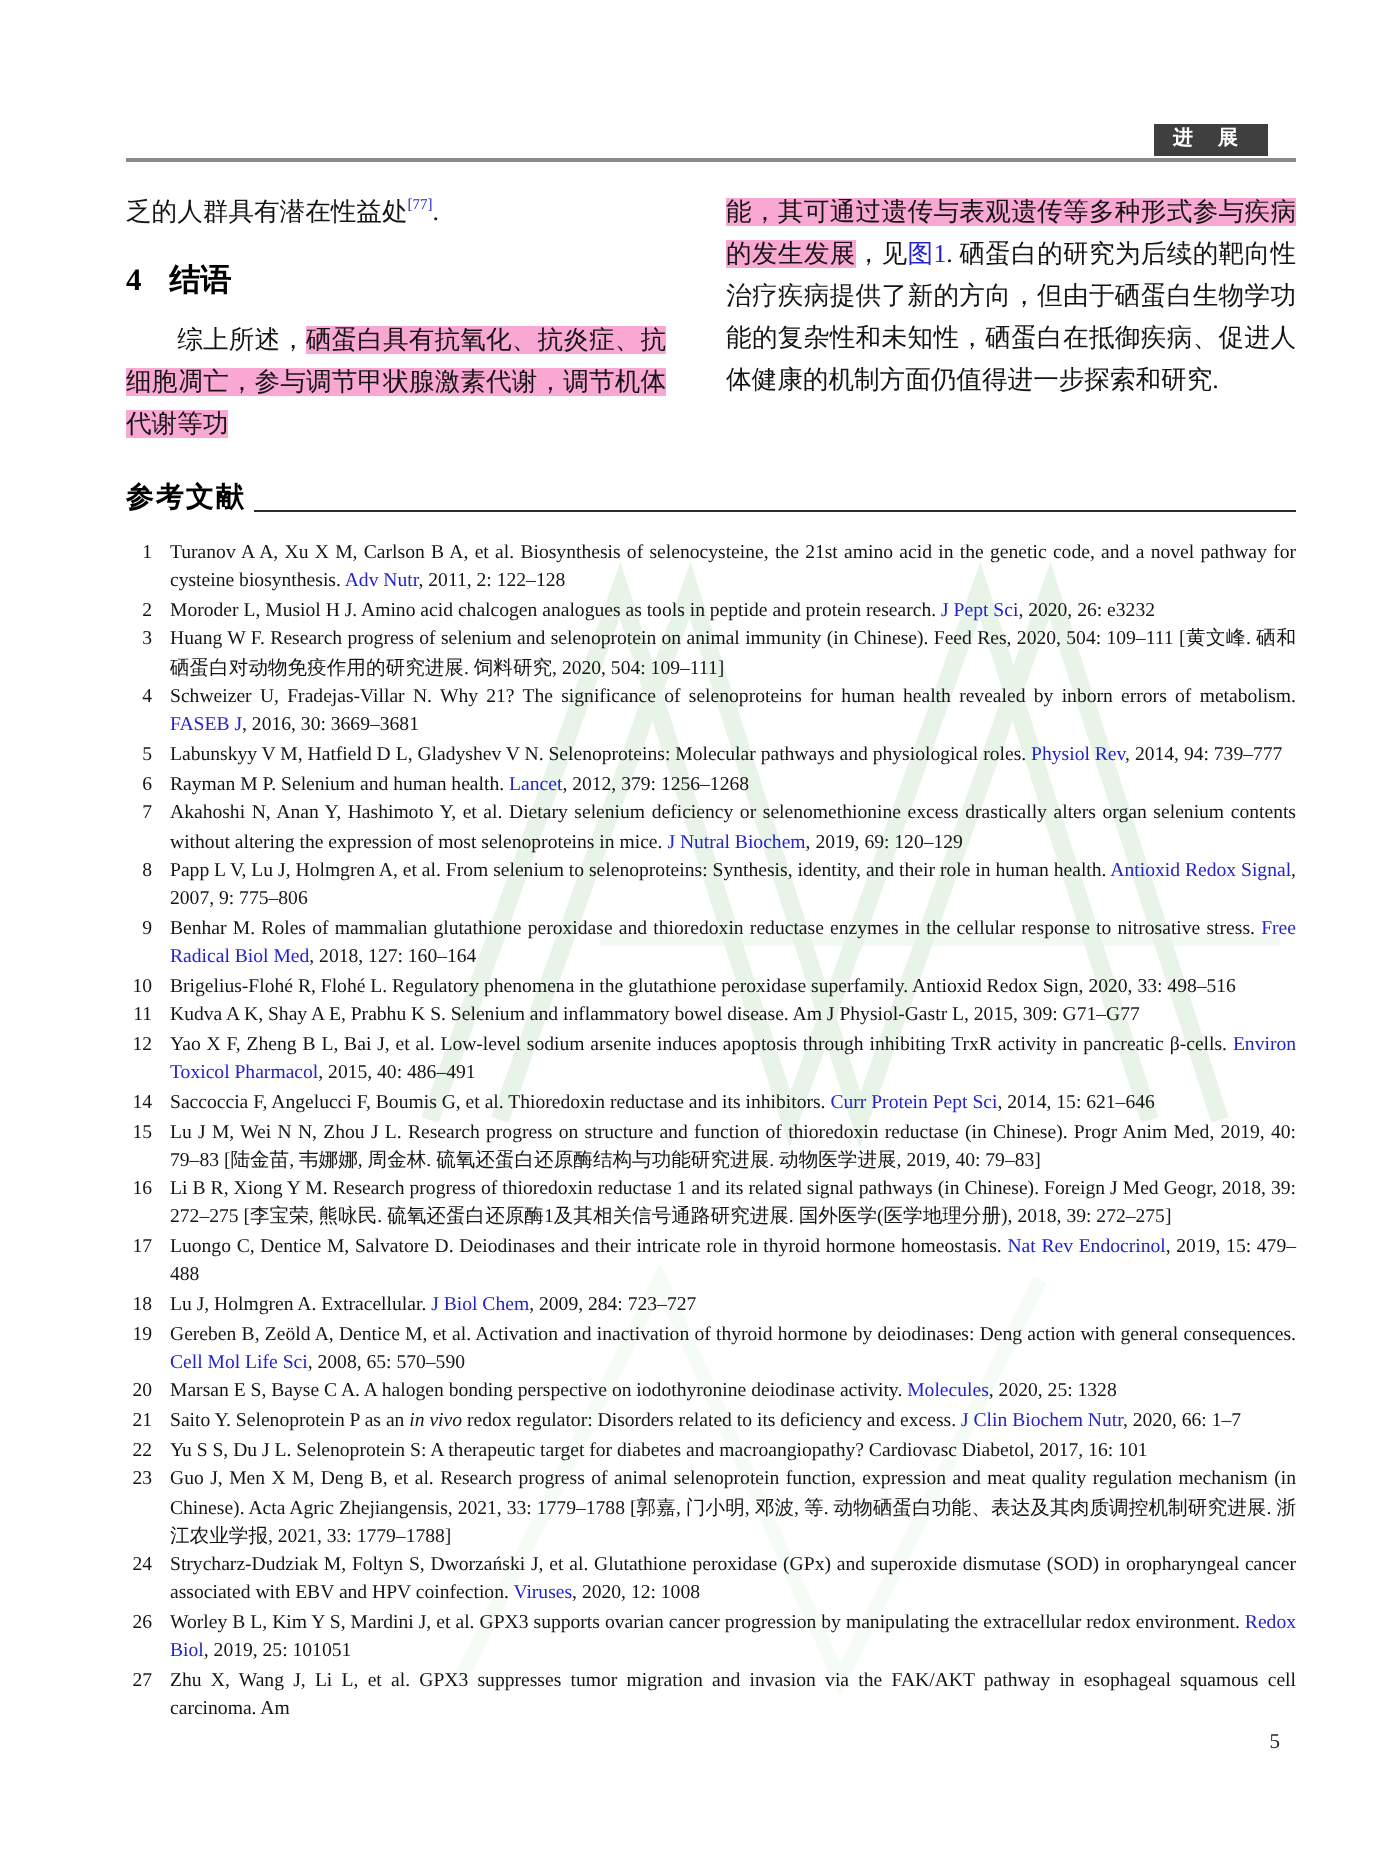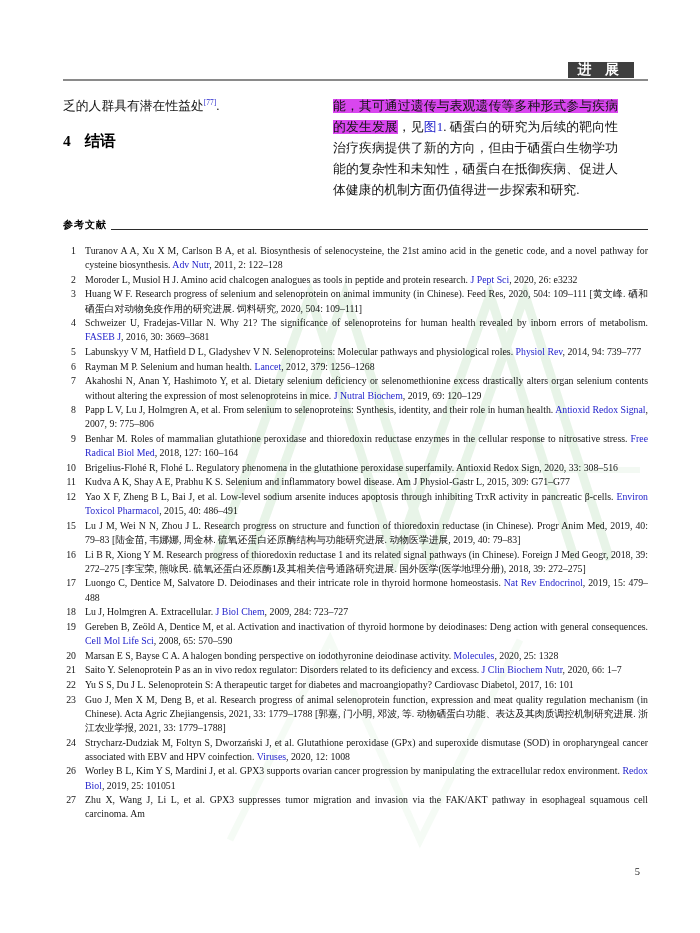--- a/index.html
+++ b/index.html
@@ -7,61 +7,61 @@
   .page {
     position:relative; width:700px; height:933px; margin:0 auto;
     background:#ffffff; overflow:hidden;
     font-family:"Liberation Serif","DejaVu Serif",serif;
     color:#151515;
   }
   
   .badge {
     position:absolute; top:62px; right:66px;
     background:#3f3f3f; color:#ffffff;
-    font-size:14px; font-weight:bold; line-height:14px;
+    font-size:10px; font-weight:bold; line-height:14px;
     padding:1px 10px; letter-spacing:5px; white-space:nowrap;
   }
   .top-rule {
     position:absolute; top:79px; left:63px; width:585px; height:2px;
     background:#8a8a8a;
   }
   
   .wm { position:absolute; left:0; top:0; pointer-events:none; }
   
   .content { position:absolute; top:96px; left:63px; width:585px; }
-  .columns { display:flex; }
+  .columns { display:flex; gap:30px; }
   .col { text-align:justify; font-size:12.8px; line-height:21px; color:#141414; }
   .col-left { width:270px; flex:none; }
   .col-right { width:285px; flex:none; }
   .col p { margin:0; }
   .indent { text-indent:2em; }
-  .hl { background:#d946ef; }
+  .hl { background:#f9a8d4; }
   .cite-sup {
     color:#2323cb; font-size:7.5px; vertical-align:super; line-height:0;
     text-decoration:none; cursor:pointer;
   }
   .section-heading {
     display:flex; gap:14px; align-items:baseline;
     font-size:15.5px; font-weight:bold; color:#000;
     margin:13px 0 9px 0;
   }
   .link { color:#2323cb; text-decoration:none; cursor:pointer; }
   
   .refs-heading { display:flex; align-items:flex-end; margin-top:17px; }
-  .refs-title { font-size:10px; font-weight:bold; color:#000; letter-spacing:1px; }
+  .refs-title { font-size:14px; font-weight:bold; color:#000; letter-spacing:1px; }
   .refs-rule { flex:1; height:0; border-bottom:1.3px solid #2b2b2b; margin-bottom:2px; margin-left:4px; }
   .ref-list { margin-top:12px; font-size:9.8px; line-height:14.1px; }
   .ref-row {
     display:grid; grid-template-columns:13px 1fr; column-gap:9px;
     text-align:justify; margin-bottom:0.6px;
   }
   .ref-num { text-align:right; }
   .seg-p { color:#151515; }
   .seg-l { color:#2323cb; cursor:pointer; }
-  .seg-i { }
+  .seg-i { font-style:italic; }
   .page-num { position:absolute; right:60px; bottom:56px; font-size:10.5px; color:#222; }
 </style>
 </head>
 <body>
 
 <div class="page">
 
   <svg class="wm" width="700" height="933" viewBox="0 0 700 933" aria-hidden="true">
     <g fill="none" stroke="#dcefdc" stroke-width="9" opacity="0.65" stroke-linejoin="miter">
       <path d="M215 560 L310 295 L395 560 L490 295 L575 560"></path>
@@ -76,20 +76,21 @@
 
   <div class="content">
 
     <div class="columns">
       <div class="col col-left">
         <p><span>乏的人群具有潜在性益处</span><a class="cite-sup">[77]</a><span>.</span></p>
         <div class="section-heading">
           <span>4</span>
           <span>结语</span>
         </div>
+        <p class="indent"><span>综上所述，</span><span class="hl">硒蛋白具有抗氧化、抗炎症、抗细胞凋亡，参与调节甲状腺激素代谢，调节机体代谢等功</span></p>
       </div>
 
       <div class="col col-right">
         <p><span class="hl">能，其可通过遗传与表观遗传等多种形式参与疾病的发生发展</span><span>，见</span><a class="link">图1</a><span>. 硒蛋白的研究为后续的靶向性治疗疾病提供了新的方向，但由于硒蛋白生物学功能的复杂性和未知性，硒蛋白在抵御疾病、促进人体健康的机制方面仍值得进一步探索和研究.</span></p>
       </div>
     </div>
 
     <div class="refs-heading">
       <span class="refs-title">参考文献</span>
       <span class="refs-rule"></span>
@@ -136,34 +137,38 @@
         <span class="ref-body"><span class="seg-p">Papp L V, Lu J, Holmgren A, et al. From selenium to selenoproteins: Synthesis, identity, and their role in human health. </span><span class="seg-l">Antioxid Redox Signal</span><span class="seg-p">, 2007, 9: 775–806</span></span>
       </div>
 
       <div class="ref-row">
         <span class="ref-num">9</span>
         <span class="ref-body"><span class="seg-p">Benhar M. Roles of mammalian glutathione peroxidase and thioredoxin reductase enzymes in the cellular response to nitrosative stress. </span><span class="seg-l">Free Radical Biol Med</span><span class="seg-p">, 2018, 127: 160–164</span></span>
       </div>
 
       <div class="ref-row">
         <span class="ref-num">10</span>
-        <span class="ref-body"><span class="seg-p">Brigelius-Flohé R, Flohé L. Regulatory phenomena in the glutathione peroxidase superfamily. Antioxid Redox Sign, 2020, 33: 308–516</span></span>
+        <span class="ref-body"><span class="seg-p">Brigelius-Flohé R, Flohé L. Regulatory phenomena in the glutathione peroxidase superfamily. Antioxid Redox Sign, 2020, 33: 498–516</span></span>
       </div>
 
       <div class="ref-row">
         <span class="ref-num">11</span>
         <span class="ref-body"><span class="seg-p">Kudva A K, Shay A E, Prabhu K S. Selenium and inflammatory bowel disease. Am J Physiol-Gastr L, 2015, 309: G71–G77</span></span>
       </div>
 
       <div class="ref-row">
         <span class="ref-num">12</span>
         <span class="ref-body"><span class="seg-p">Yao X F, Zheng B L, Bai J, et al. Low-level sodium arsenite induces apoptosis through inhibiting TrxR activity in pancreatic β-cells. </span><span class="seg-l">Environ Toxicol Pharmacol</span><span class="seg-p">, 2015, 40: 486–491</span></span>
       </div>
 
 
+      <div class="ref-row">
+        <span class="ref-num">14</span>
+        <span class="ref-body"><span class="seg-p">Saccoccia F, Angelucci F, Boumis G, et al. Thioredoxin reductase and its inhibitors. </span><span class="seg-l">Curr Protein Pept Sci</span><span class="seg-p">, 2014, 15: 621–646</span></span>
+      </div>
 
       <div class="ref-row">
         <span class="ref-num">15</span>
         <span class="ref-body"><span class="seg-p">Lu J M, Wei N N, Zhou J L. Research progress on structure and function of thioredoxin reductase (in Chinese). Progr Anim Med, 2019, 40: 79–83 [陆金苗, 韦娜娜, 周金林. 硫氧还蛋白还原酶结构与功能研究进展. 动物医学进展, 2019, 40: 79–83]</span></span>
       </div>
 
       <div class="ref-row">
         <span class="ref-num">16</span>
         <span class="ref-body"><span class="seg-p">Li B R, Xiong Y M. Research progress of thioredoxin reductase 1 and its related signal pathways (in Chinese). Foreign J Med Geogr, 2018, 39: 272–275 [李宝荣, 熊咏民. 硫氧还蛋白还原酶1及其相关信号通路研究进展. 国外医学(医学地理分册), 2018, 39: 272–275]</span></span>
       </div>

